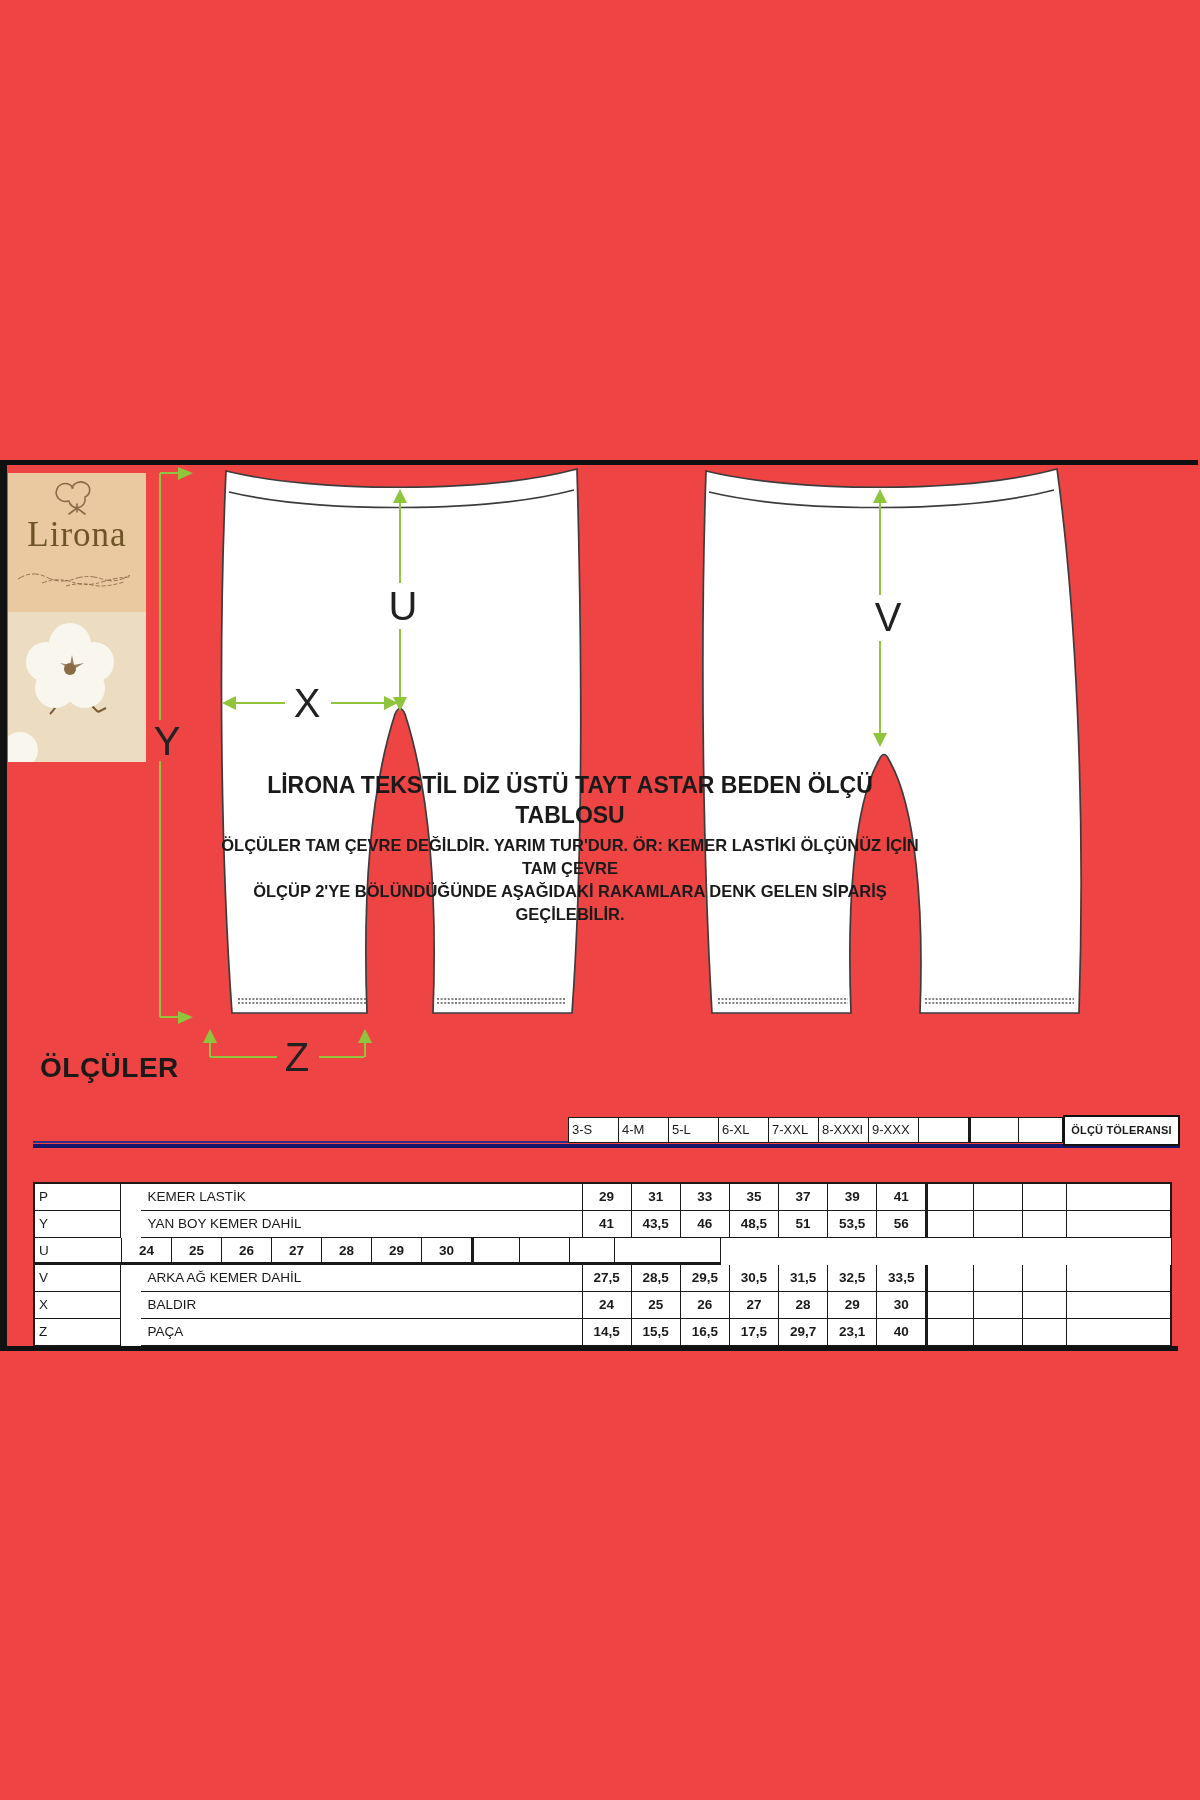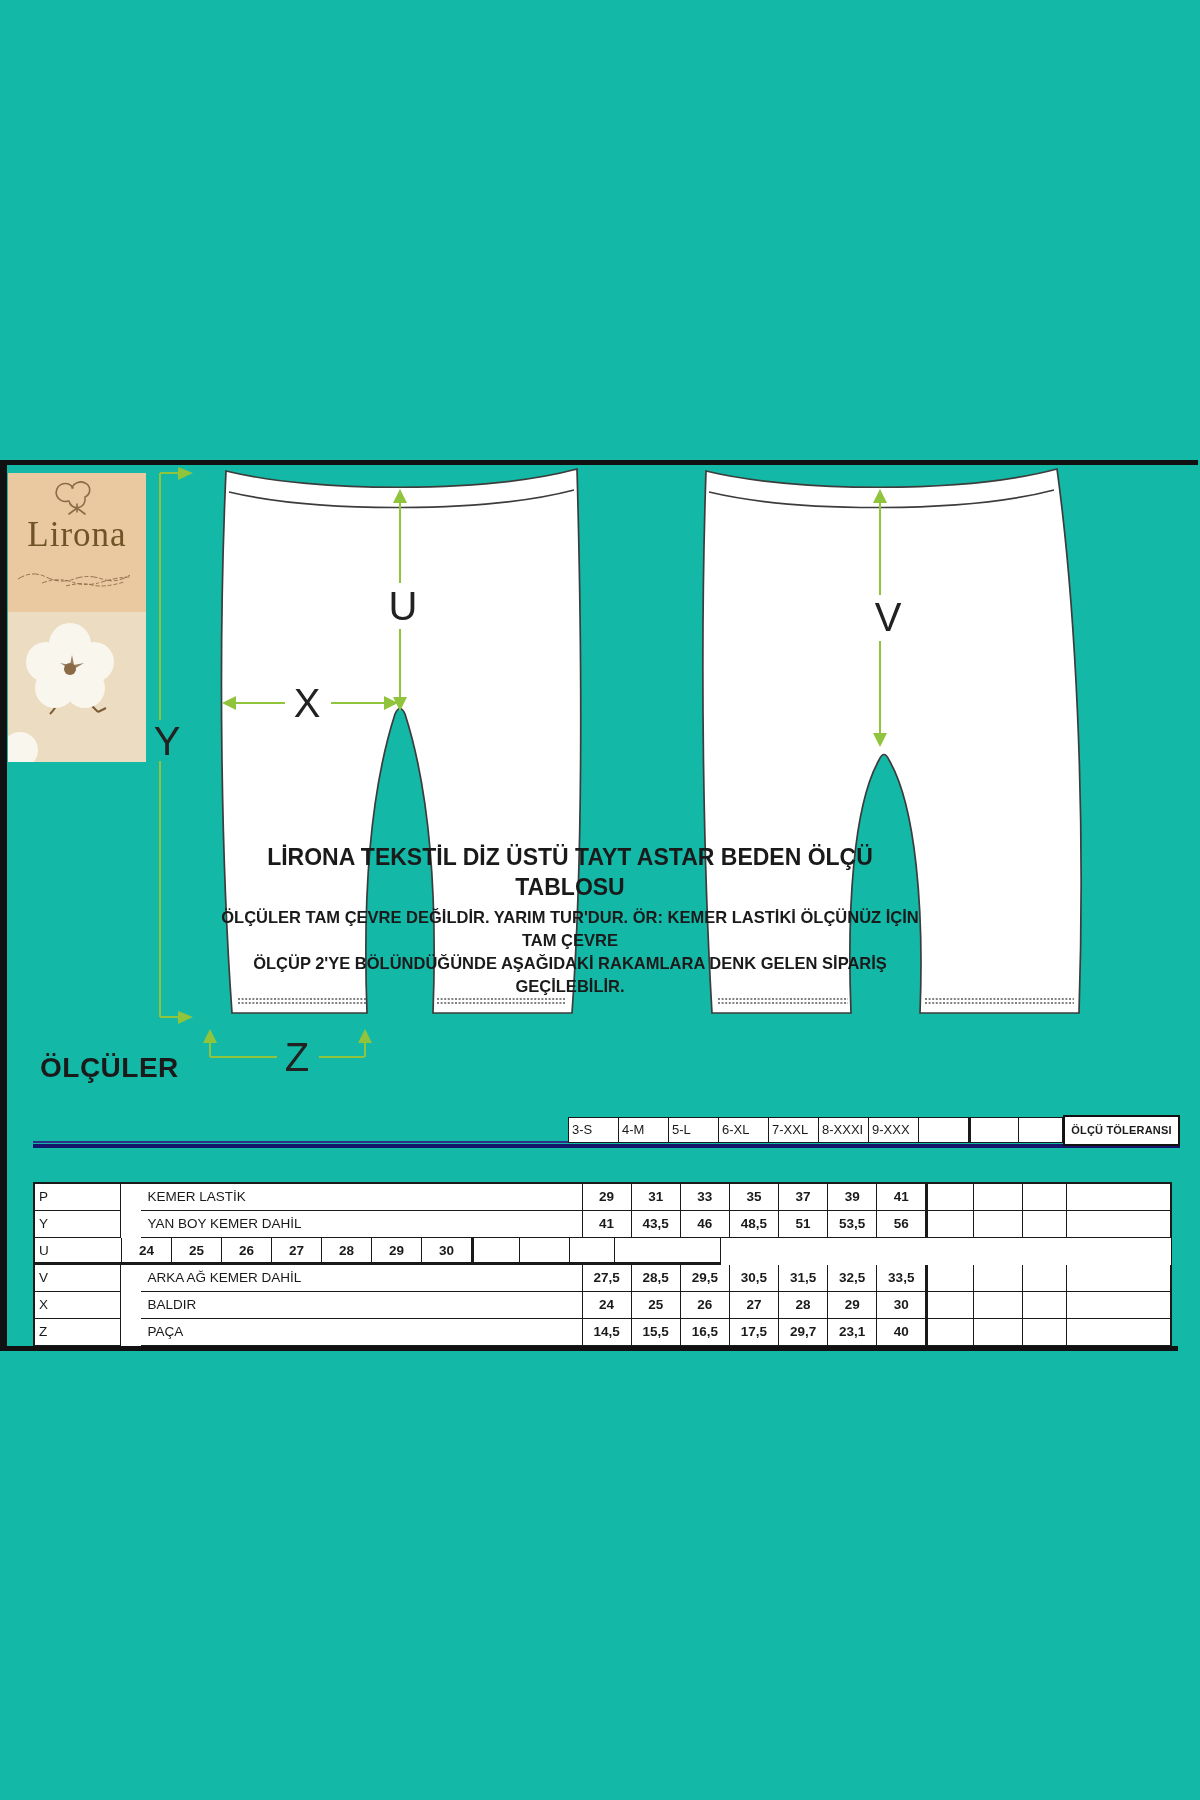--- a/index.html
+++ b/index.html
@@ -1,31 +1,31 @@
 <!DOCTYPE html>
 <html><head>
 <meta charset="utf-8">
 <style>
   html,body{margin:0;padding:0;background:#fff;}
-  .page{position:relative;width:1200px;height:1800px;background:#14b8a6;
+  .page{position:relative;width:1200px;height:1800px;background:#ef4444;
         font-family:"Liberation Sans",sans-serif;color:#1a1a1a;overflow:hidden;}
   .abs{position:absolute;}
 
   
   .top-rule{left:0;top:460px;width:1198px;height:5px;background:#111;}
   .left-rule{left:0;top:460px;width:7px;height:891px;background:#111;}
   .bottom-rule{left:0;top:1346px;width:1178px;height:5px;background:#111;}
 
   
   .logo-panel{left:8px;top:473px;width:138px;height:289px;background:#eac9a1;}
   .brand{position:absolute;left:0;top:42px;width:138px;text-align:center;
          font-family:"Liberation Serif",serif;font-size:35px;color:#6f5426;letter-spacing:1px;}
 
   
-  .title-block{left:220px;top:842px;width:700px;text-align:center;font-weight:bold;}
+  .title-block{left:220px;top:770px;width:700px;text-align:center;font-weight:bold;}
   .title-line1{font-size:23px;line-height:30px;margin-bottom:4px;}
   .title-line2,.title-line3{font-size:16.5px;line-height:23px;}
 
   
   .section-heading{left:40px;top:1052px;font-size:28px;font-weight:bold;letter-spacing:.5px;}
   .navy-rule{left:33px;top:1141px;width:1147px;height:1px;
              border-top:2px solid #2f2f8a;border-bottom:4px solid #15156b;}
 
   
   .size-header-row{left:568px;top:1117px;height:39px;display:flex;}

